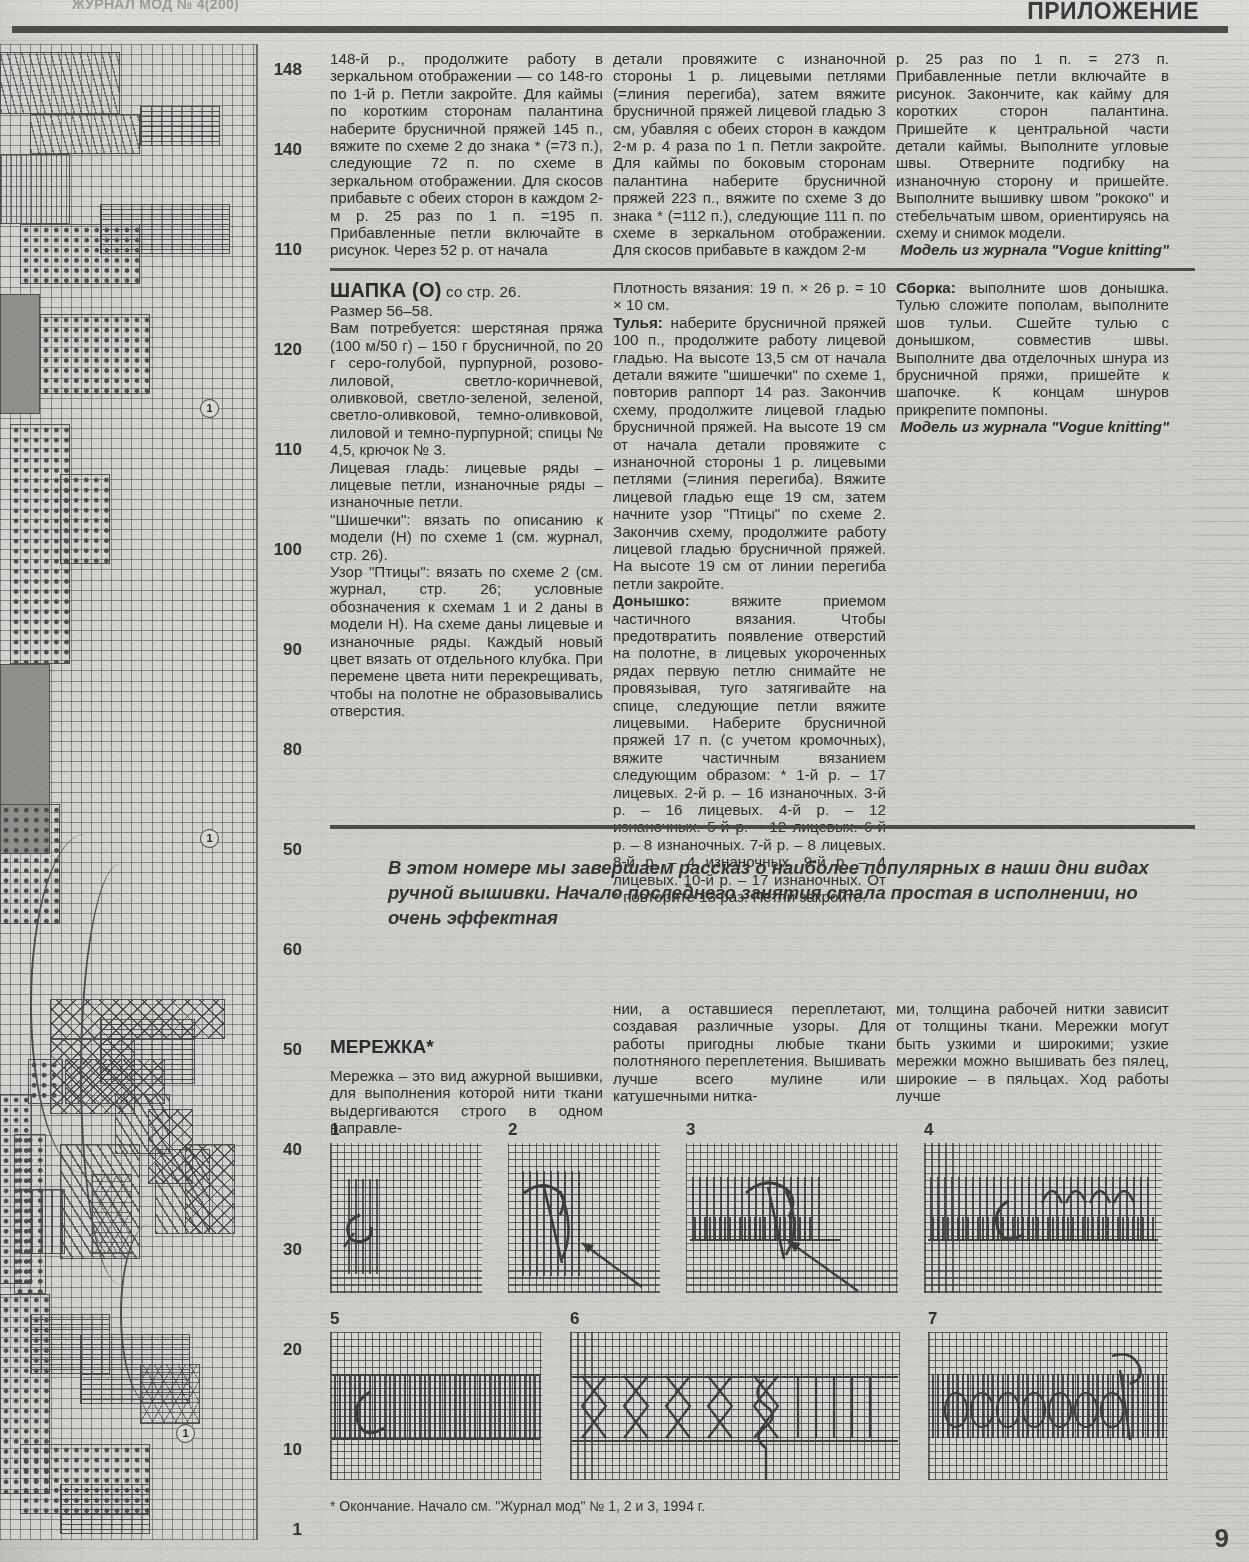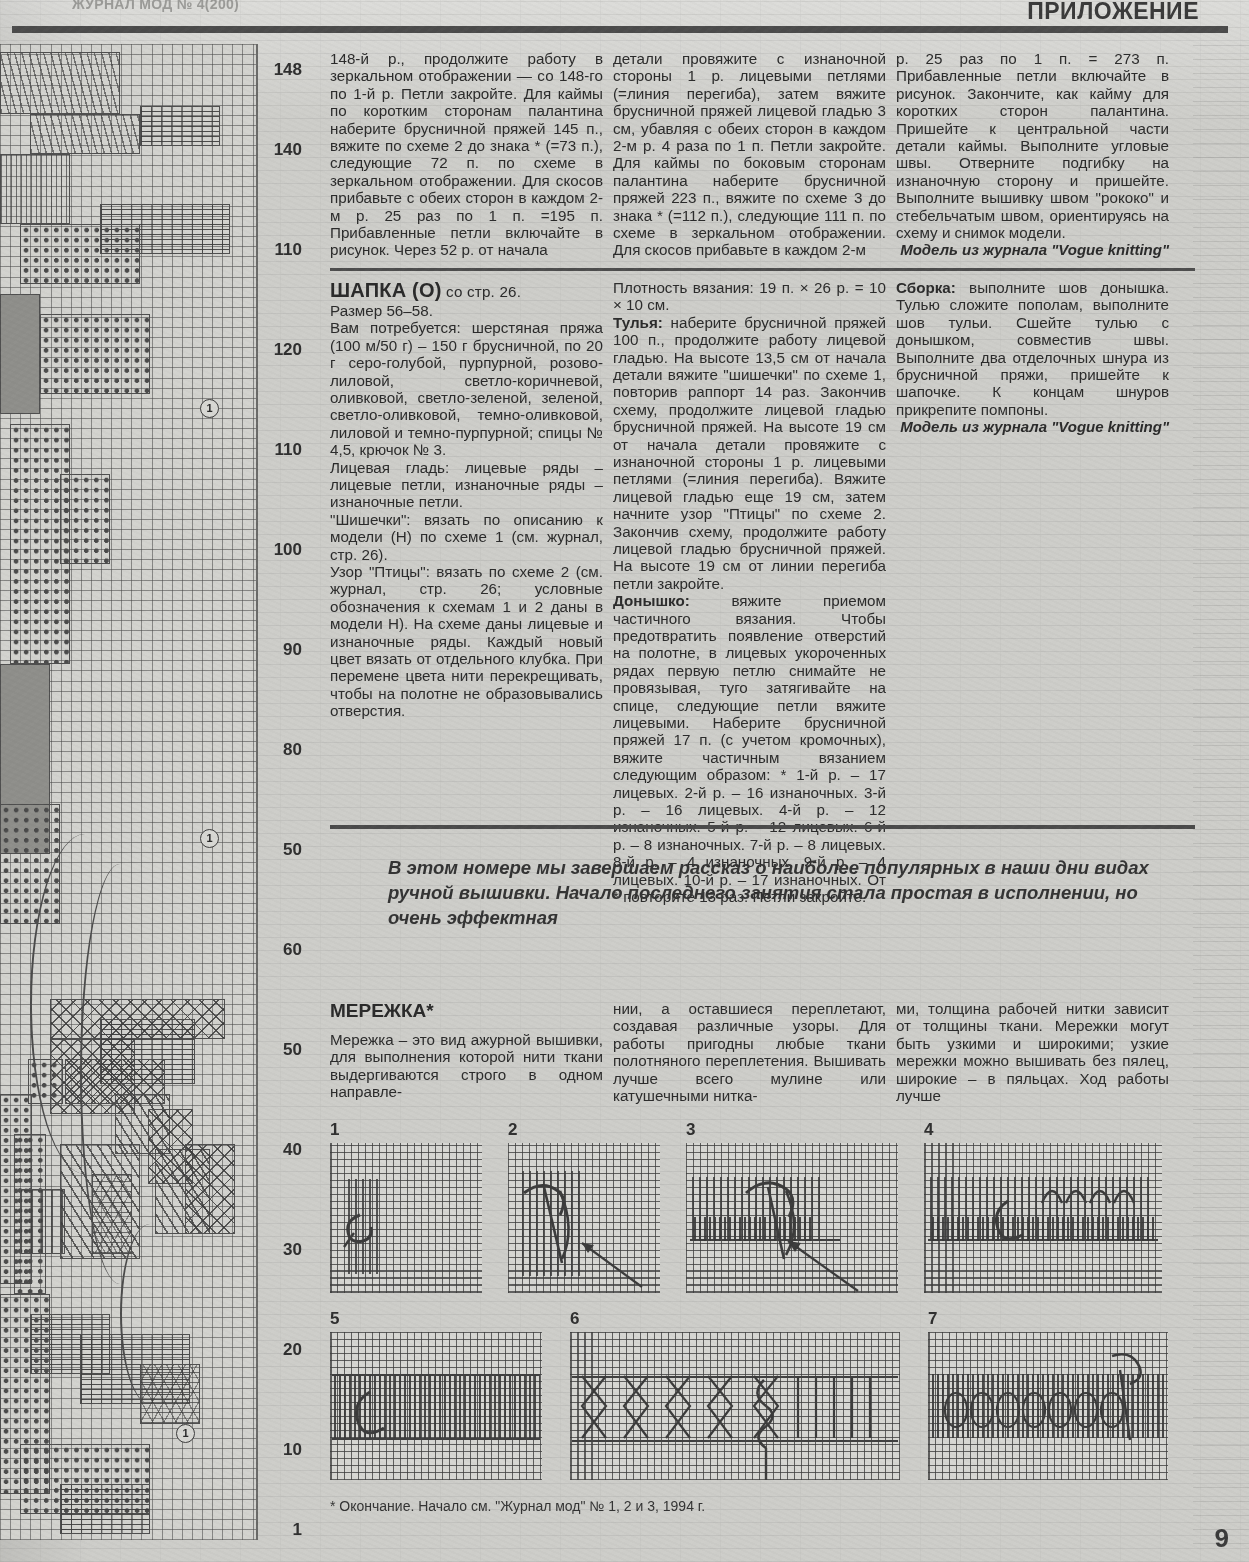--- a/index.html
+++ b/index.html
@@ -122,21 +122,21 @@
   }
   #banner-rule { height:4px; background:#4a4a4a; margin:2px 0 0 0; }
   #banner-lead {
     margin:26px 0 0 58px; width:795px;
     font-style:italic; font-weight:bold; font-size:18.5px; line-height:25px;
     color:#333;
   }
 
   
   #merezhka { position:absolute; left:330px; top:1000px; width:865px; }
-  #merezhka .title { font-size:19px; font-weight:bold; margin-bottom:9px; }
+  #merezhka .title { font-size:19px; font-weight:bold; margin-bottom:9px;margin-top:36px; }
 
   
   #diagrams { position:absolute; left:330px; top:1120px; width:865px; }
   .drow { display:flex; }
   .dnum { font-size:17px; font-weight:bold; color:#2f2f2f; margin-bottom:3px; }
   .dfig { position:relative; background:#d6d6d2; border:0; overflow:hidden; }
   .weave {
     position:absolute; inset:0;
     background-image:
       repeating-linear-gradient(0deg,  rgba(60,60,60,.78) 0 1.5px, transparent 1.5px 7px),

